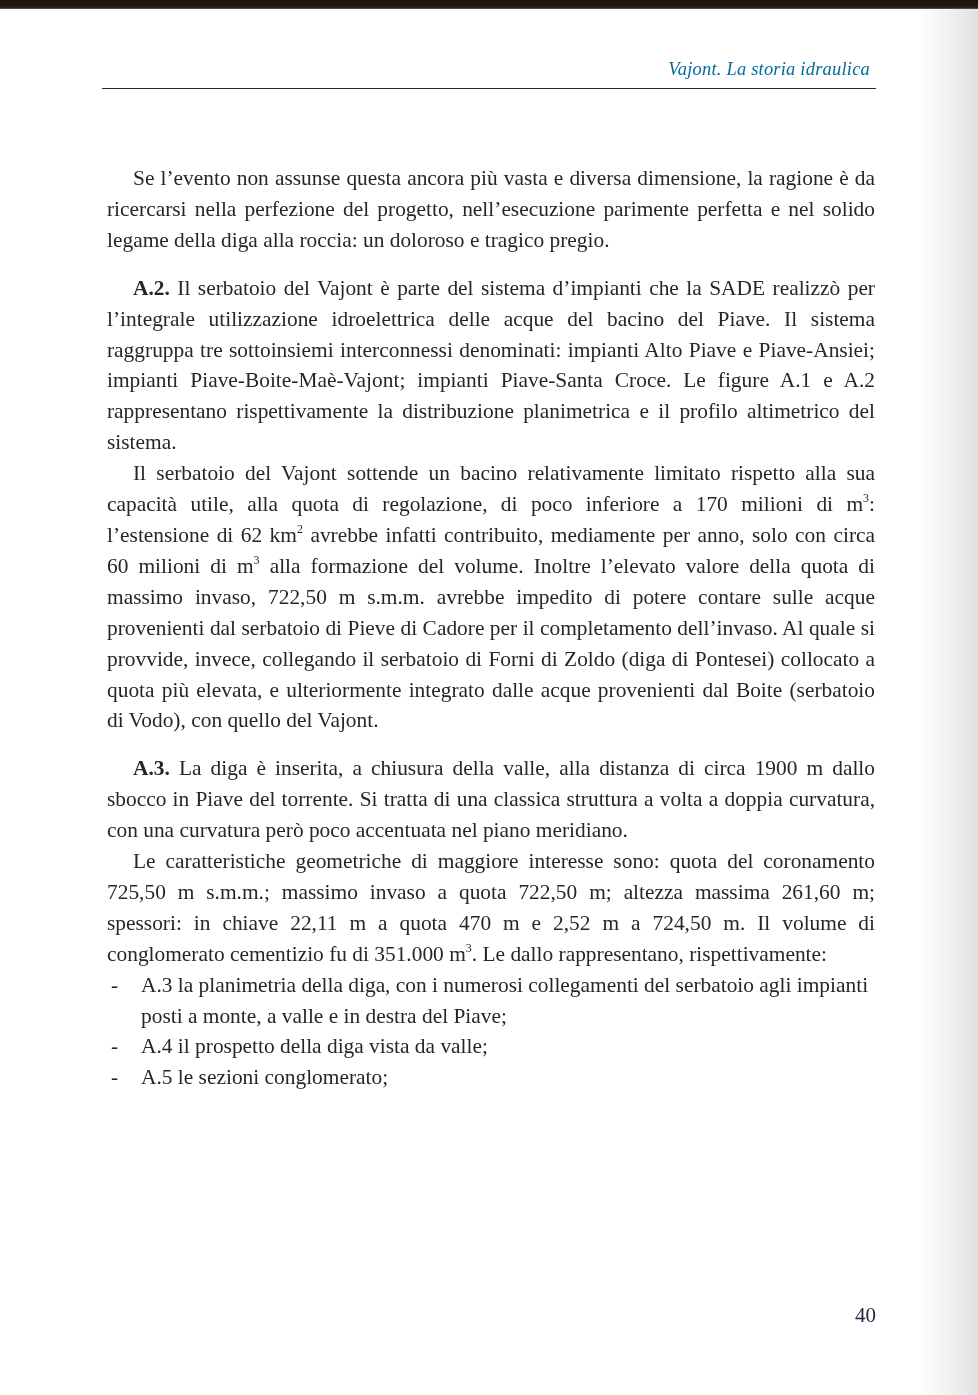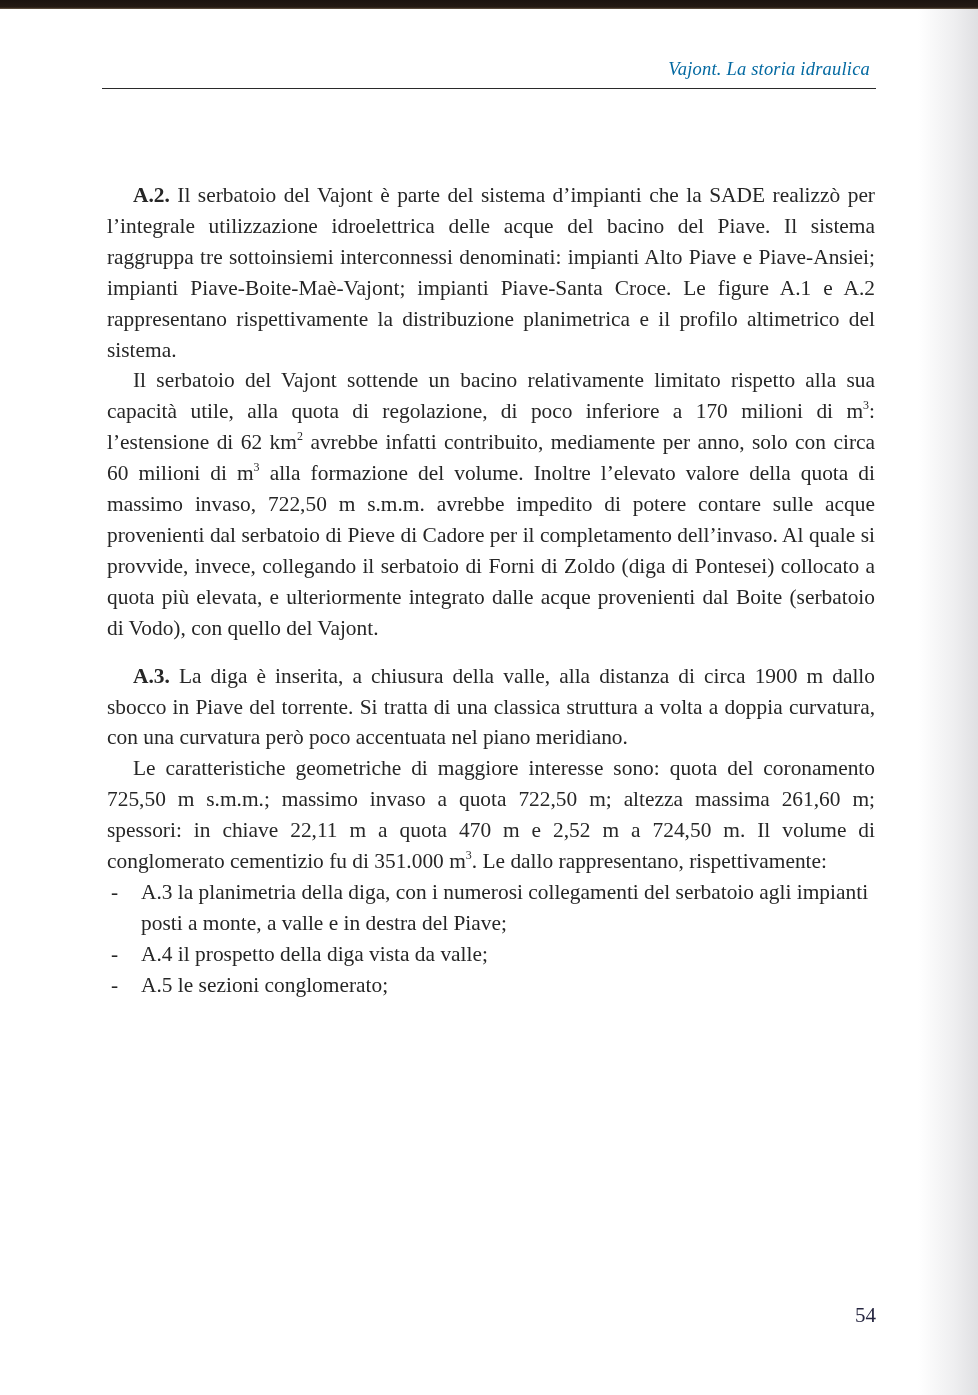--- a/index.html
+++ b/index.html
@@ -98,20 +98,21 @@
 
 <div class="scan-top-edge"></div>
 <div class="scan-right-shadow"></div>
 
 <div class="running-header">
   <span class="running-header-text">Vajont. La storia idraulica</span>
 </div>
 
 <div class="body-text">
 
+  <p class="para"><span>Se l’evento non assunse questa ancora più vasta e diversa dimensione, la ragione è da ricercarsi nella perfezione del progetto, nell’esecuzione parimente perfetta e nel solido legame della diga alla roccia: un doloroso e tragico pregio.</span></p>
 
   <p class="para spaced"><span class="section-label">A.2.</span><span> Il serbatoio del Vajont è parte del sistema d’impianti che la SADE realizzò per l’integrale utilizzazione idroelettrica delle acque del bacino del Piave. Il sistema raggruppa tre sottoinsiemi interconnessi denominati: impianti Alto Piave e Piave-Ansiei; impianti Piave-Boite-Maè-Vajont; impianti Piave-Santa Croce. Le figure A.1 e A.2 rappresentano rispettivamente la distribuzione planimetrica e il profilo altimetrico del sistema.</span></p>
 
   <p class="para"><span>Il serbatoio del Vajont sottende un bacino relativamente limitato rispetto alla sua capacità utile, alla quota di regolazione, di poco inferiore a 170 milioni di m</span><sup>3</sup><span>: l’estensione di 62 km</span><sup>2</sup><span> avrebbe infatti contribuito, mediamente per anno, solo con circa 60 milioni di m</span><sup>3</sup><span> alla formazione del volume. Inoltre l’elevato valore della quota di massimo invaso, 722,50 m s.m.m. avrebbe impedito di potere contare sulle acque provenienti dal serbatoio di Pieve di Cadore per il completamento dell’invaso. Al quale si provvide, invece, collegando il serbatoio di Forni di Zoldo (diga di Pontesei) collocato a quota più elevata, e ulteriormente integrato dalle acque provenienti dal Boite (serbatoio di Vodo),  con quello del Vajont.</span></p>
 
   <p class="para spaced"><span class="section-label">A.3.</span><span> La diga è inserita, a chiusura della valle, alla distanza di circa 1900 m dallo sbocco in Piave del torrente. Si tratta di una classica struttura a volta a doppia curvatura, con una curvatura però poco accentuata nel piano meridiano.</span></p>
 
   <p class="para"><span>Le caratteristiche geometriche di maggiore interesse sono: quota del coronamento 725,50 m s.m.m.; massimo invaso a quota 722,50 m; altezza massima 261,60 m; spessori: in chiave 22,11 m a quota 470 m e 2,52 m a 724,50 m. Il volume di conglomerato cementizio fu di 351.000 m</span><sup>3</sup><span>. Le dallo rappresentano, rispettivamente:</span></p>
 
   <ul class="bullet-list">
@@ -124,13 +125,13 @@
       <span>A.4 il prospetto della diga vista da valle;</span>
     </li>
     <li class="bullet-item">
       <span class="bullet-dash">-</span>
       <span>A.5 le sezioni conglomerato;</span>
     </li>
   </ul>
 
 </div>
 
-<div class="page-number">54</div>
+<div class="page-number">40</div>
 
 </body></html>

